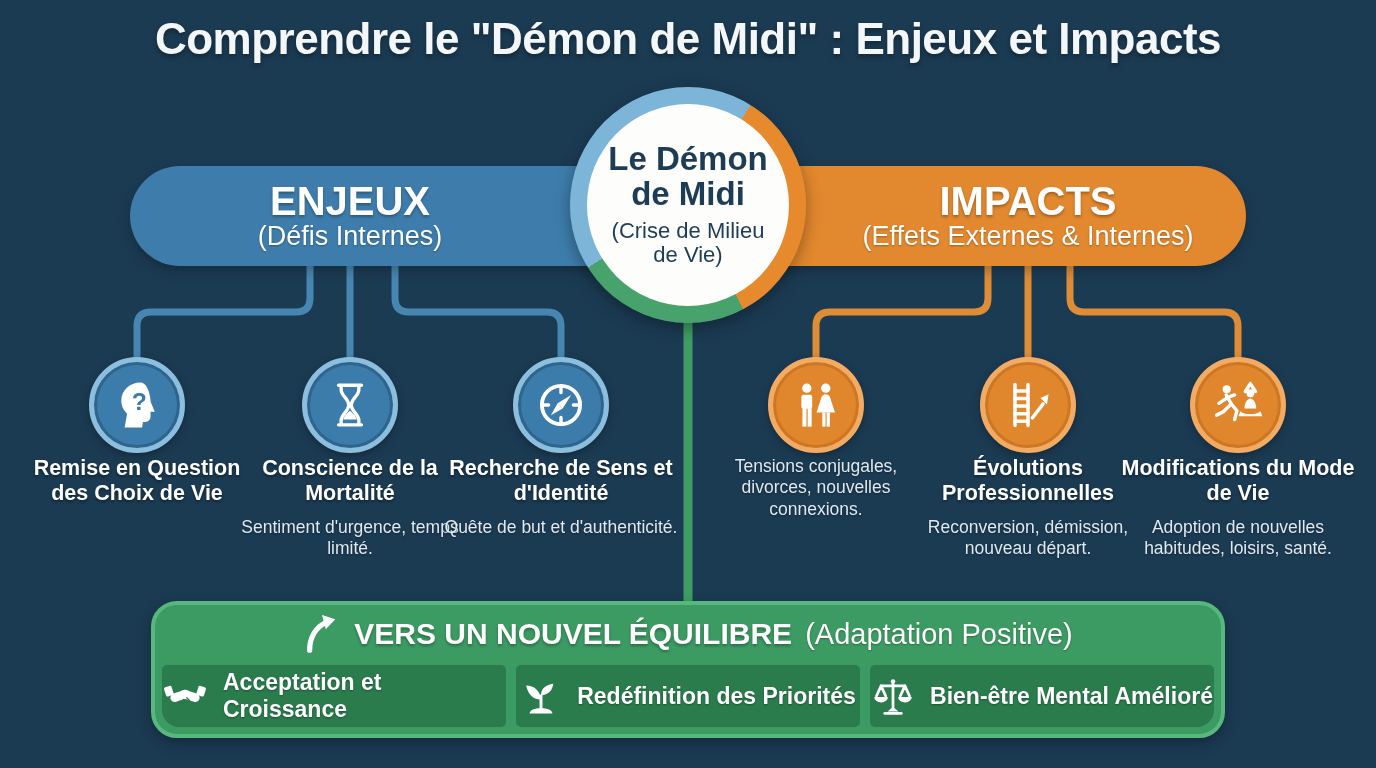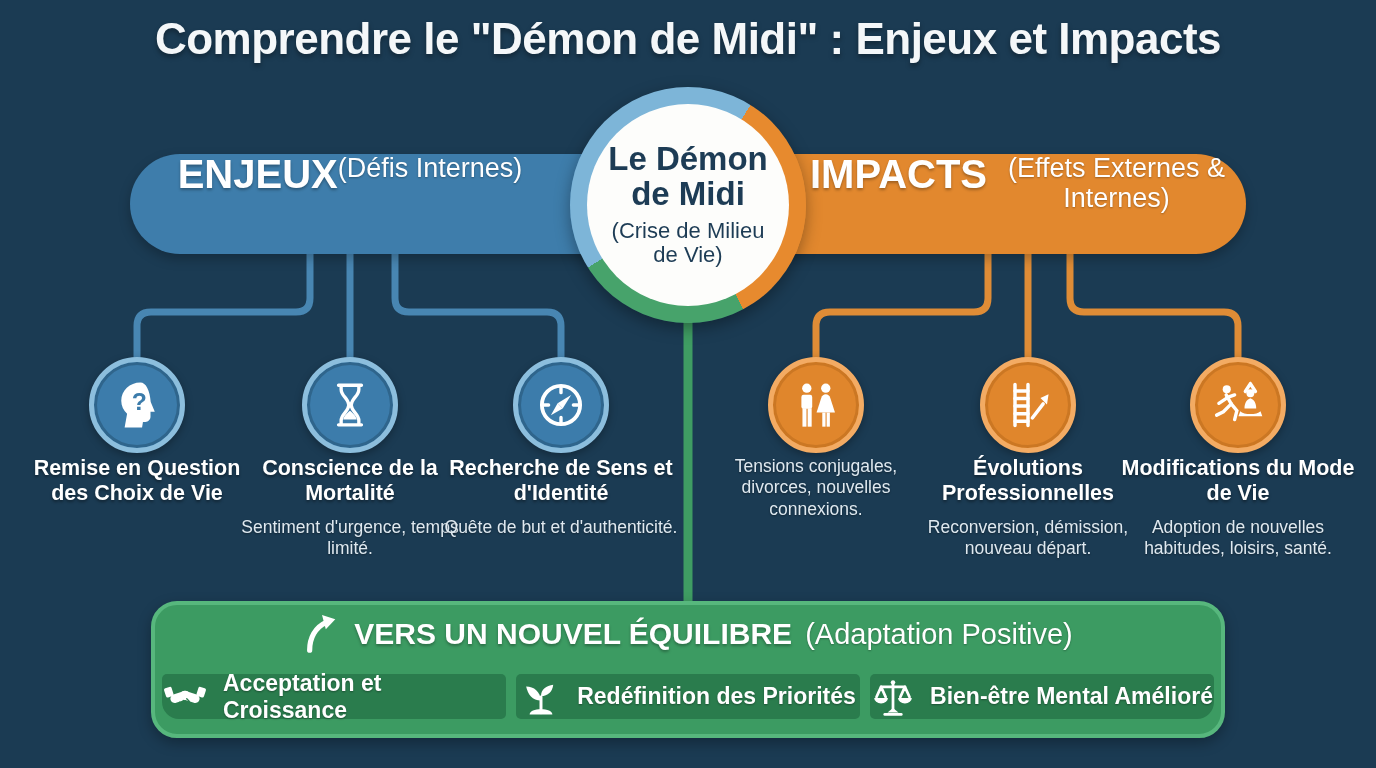--- a/index.html
+++ b/index.html
@@ -3,22 +3,22 @@
 <meta charset="utf-8">
 <style>
   html,body{margin:0;padding:0;background:#0f2537;}
   .stage{position:relative;width:1376px;height:768px;background:#1b3b53;overflow:hidden;
          font-family:"Liberation Sans",sans-serif;}
   .title{position:absolute;top:14px;left:0;width:100%;text-align:center;color:#f4f7f9;
          font-size:44px;font-weight:bold;letter-spacing:-0.5px;
          text-shadow:0 3px 5px rgba(0,0,0,.35);}
   svg.connectors{position:absolute;left:0;top:0;}
 
-  .banner{position:absolute;top:154px;height:100px;border-radius:50px;color:#fff;
-          display:flex;justify-content:center;text-align:center;
+  .banner{position:absolute;top:166px;height:100px;border-radius:50px;color:#fff;
+          display:flex;flex-direction:column;justify-content:center;text-align:center;
           box-shadow:0 5px 12px rgba(0,0,0,.25);box-sizing:border-box;}
   .banner.left{left:130px;width:530px;background:#3e7dab;padding-right:90px;}
   .banner.right{left:716px;width:530px;background:#e2882e;padding-left:94px;}
   .b-title{font-size:40px;font-weight:bold;line-height:1.02;text-shadow:0 2px 3px rgba(0,0,0,.3);}
   .b-sub{font-size:27px;line-height:1.1;text-shadow:0 1px 2px rgba(0,0,0,.3);}
 
   .hub{position:absolute;left:570px;top:87px;width:236px;height:236px;border-radius:50%;
        background:conic-gradient(#7db5d8 0 32deg,#e78a2e 32deg 152deg,#47a36b 152deg 238deg,#7db5d8 238deg 360deg);
        display:flex;align-items:center;justify-content:center;box-shadow:0 5px 16px rgba(0,0,0,.35);}
   .hub-inner{width:202px;height:202px;border-radius:50%;background:#fdfdfb;color:#1d3c55;
@@ -35,21 +35,21 @@
   .col h3{font-size:21.5px;font-weight:bold;line-height:1.18;margin:0 0 10px;
           text-shadow:0 2px 3px rgba(0,0,0,.4);}
   .col p{font-size:17.5px;line-height:1.22;margin:0;color:#dfe9f0;text-shadow:0 1px 2px rgba(0,0,0,.4);}
 
   .bottom{position:absolute;left:151px;top:601px;width:1074px;height:137px;box-sizing:border-box;
           background:#3c9b62;border:4px solid #57b77d;border-radius:26px;
           box-shadow:0 5px 14px rgba(0,0,0,.3);}
   .bottom-header{display:flex;align-items:center;justify-content:center;gap:13px;height:58px;color:#fff;}
   .bh-title{font-size:30px;font-weight:bold;text-shadow:0 2px 3px rgba(0,0,0,.3);}
   .bh-sub{font-size:29px;font-weight:normal;text-shadow:0 1px 2px rgba(0,0,0,.3);}
-  .bottom-row{position:absolute;left:7px;right:7px;bottom:15px;height:45px;display:flex;gap:10px;}
+  .bottom-row{position:absolute;left:7px;right:7px;bottom:7px;height:62px;display:flex;gap:10px;}
   .bcard{flex:1;background:#2a7c4d;border-radius:5px;color:#fff;
          display:flex;align-items:center;justify-content:center;gap:15px;}
   .bcard:first-child{border-bottom-left-radius:17px;}
   .bcard:last-child{border-bottom-right-radius:17px;}
   .bcard .label{font-size:23px;font-weight:bold;text-shadow:0 1px 2px rgba(0,0,0,.35);}
   .icon{display:flex;align-items:center;justify-content:center;}
 </style>
 </head>
 <body>
 

